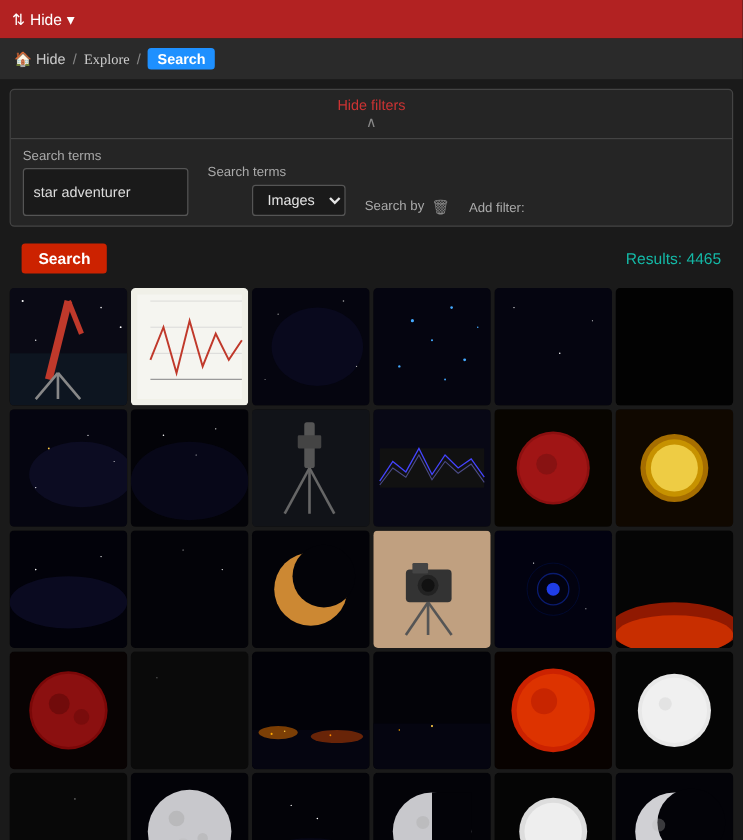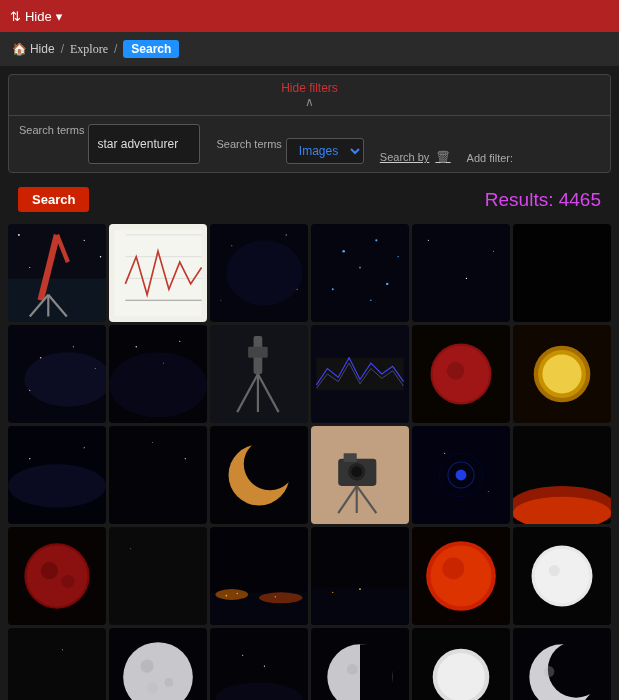--- a/index.html
+++ b/index.html
@@ -83,52 +83,51 @@
     }
     #filter-collapse-icon { color: #888; font-size: 12px; }
 
     #filter-body {
       padding: 8px 10px;
       display: flex;
       align-items: flex-end;
       gap: 16px;
       flex-wrap: wrap;
     }
-    .filter-group { display: flex; flex-direction: row; gap: 4px; }
+    .filter-group { display: flex; flex-direction: column; gap: 4px; }
     .filter-label { font-size: 11px; color: #aaa; }
     .filter-input {
       background: #1a1a1a;
       border: 1px solid #555;
       color: #ddd;
       padding: 12px 8px;
       font-size: 12px;
       border-radius: 3px;
-      width: 112px;
+      width: 138px;
     }
     .filter-select {
       background: #1a1a1a;
       border: 1px solid #555;
-      color: #3b82f6;
+      color: #e5e5e5;
       padding: 4px 8px;
       font-size: 12px;
       border-radius: 3px;
       appearance: auto;
       cursor: pointer;
+      margin-left: 37px;
     }
     .filter-clear-icon {
       color: #888;
       font-size: 12px;
       margin-left: 2px;
       cursor: pointer;
     }
     .filter-label-row {
       display: flex;
-      align-items: center;
       gap: 4px;
-      text-decoration: underline;
     }
 
     
     #action-bar {
       display: flex;
       align-items: center;
       justify-content: space-between;
       padding: 6px 10px;
       margin: 0 8px 6px 8px;
     }
@@ -136,22 +135,22 @@
       background: #cc2200;
       color: #fff;
       border: none;
       padding: 5px 14px;
       font-size: 13px;
       border-radius: 3px;
       cursor: pointer;
       font-weight: bold;
     }
     #results-count {
-      color: #d946ef;
-      font-size: 19px;
+      color: #14b8a6;
+      font-size: 13px;
     }
 
     
     #image-grid {
       display: grid;
       grid-template-columns: repeat(6, 1fr);
       gap: 3px;
       padding: 0 8px 8px 8px;
     }
     .grid-cell {

